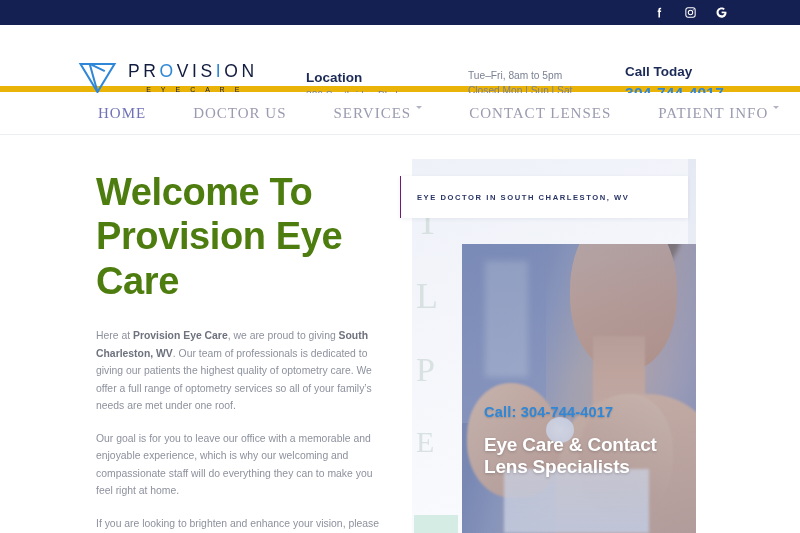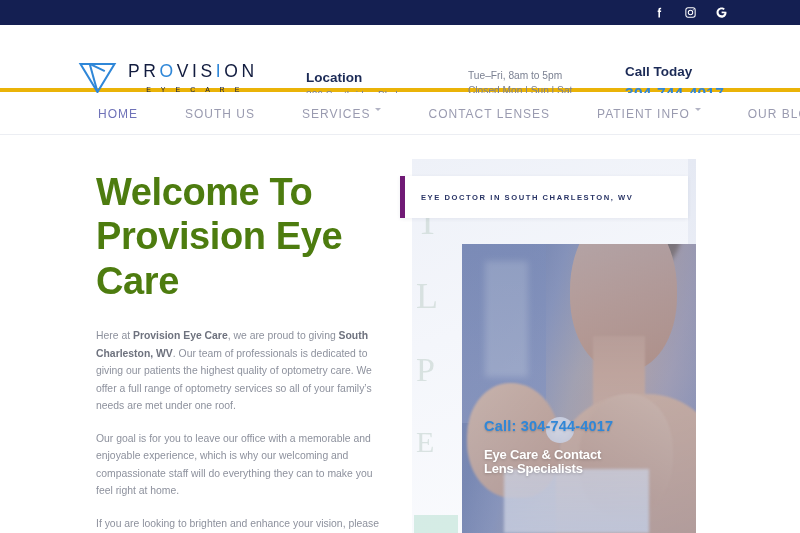--- a/index.html
+++ b/index.html
@@ -42,21 +42,21 @@
   }
   .social-ico svg { display: block; }
 
   
   .header {
     position: absolute;
     top: 25px; left: 0;
     width: 800px;
     height: 67px;
     background: #ffffff;
-    border-bottom: 4px solid #eab308;
+    border-bottom: 6px solid #eab308;
   }
 
   .logo-wrap {
     position: absolute;
     left: 78px; top: 36px;
     display: flex;
     align-items: center;
     gap: 11px;
     cursor: pointer;
   }
@@ -130,29 +130,30 @@
     display: flex;
     align-items: center;
   }
   .nav-inner {
     display: flex;
     align-items: center;
     margin-left: 98px;
     gap: 0;
   }
   .nav-item {
-    font-size: 12px;
+    font-size: 15px;
     letter-spacing: 1.0px;
     color: #9a9bb0;
     margin-right: 47px;
     display: flex;
     align-items: flex-start;
     gap: 5px;
     cursor: pointer;
     white-space: nowrap;
+    font-family: Liberation Serif, serif;
   }
   .nav-item.active { color: #6f72b8; }
   .nav-item:last-child { margin-right: 0; }
   .caret {
     display: inline-block;
     width: 0; height: 0;
     border-left: 3.2px solid transparent;
     border-right: 3.2px solid transparent;
     border-top: 3.6px solid #b2b3c4;
     margin-top: 1px;
@@ -222,21 +223,21 @@
     width: 8px; height: 374px;
     background: linear-gradient(180deg,#e5e9f3,#f4f6fb);
   }
 
   
   .banner {
     position: absolute;
     left: -12px; top: 17px;
     width: 288px; height: 42px;
     background: #ffffff;
-    border-left: 5px solid #701a75;
+    border-left: 1px solid #701a75;
     display: flex;
     align-items: center;
     padding-left: 16px;
     box-shadow: 0 1px 4px rgba(30,40,80,.07);
   }
   .banner-text {
     font-size: 7.6px;
     letter-spacing: 1.55px;
     font-weight: 700;
     color: #2a3566;
@@ -331,21 +332,21 @@
     color: #2f87d8;
     letter-spacing: .2px;
     margin-bottom: 14px;
     text-shadow: 0 1px 2px rgba(0,0,0,.18);
     cursor: pointer;
     display: block;
     text-decoration: none;
     margin-top: 38px;
   }
   .cap-head {
-    font-size: 13px;
+    font-size: 19px;
     font-weight: 700;
     color: #ffffff;
     line-height: 1.12;
     letter-spacing: -0.2px;
     text-shadow: 0 1px 3px rgba(0,0,0,.22);
   }
 </style>
 </head>
 <body>
 
@@ -405,21 +406,21 @@
       <a class="call-number" href="#">304-744-4017</a>
     </div>
   </div>
 
   <div class="nav">
     <div class="nav-inner">
       <span class="nav-item active">
         <span>HOME</span>
       </span>
       <span class="nav-item">
-        <span>SOUTH US</span>
+        <span>DOCTOR US</span>
       </span>
       <span class="nav-item">
         <span>SERVICES</span>
         <i class="caret"></i>
       </span>
       <span class="nav-item">
         <span>CONTACT LENSES</span>
       </span>
       <span class="nav-item">
         <span>PATIENT INFO</span>

